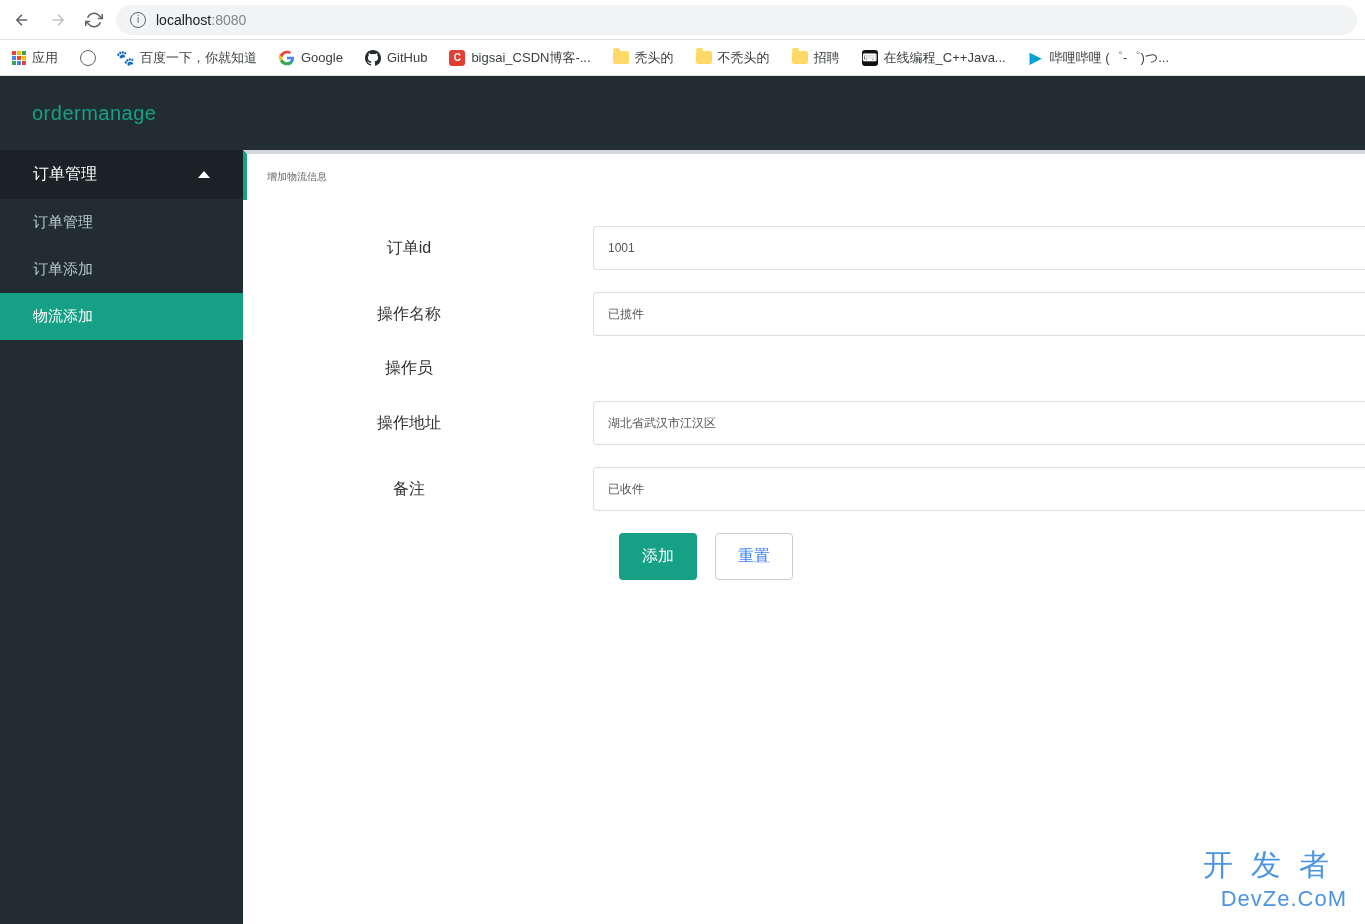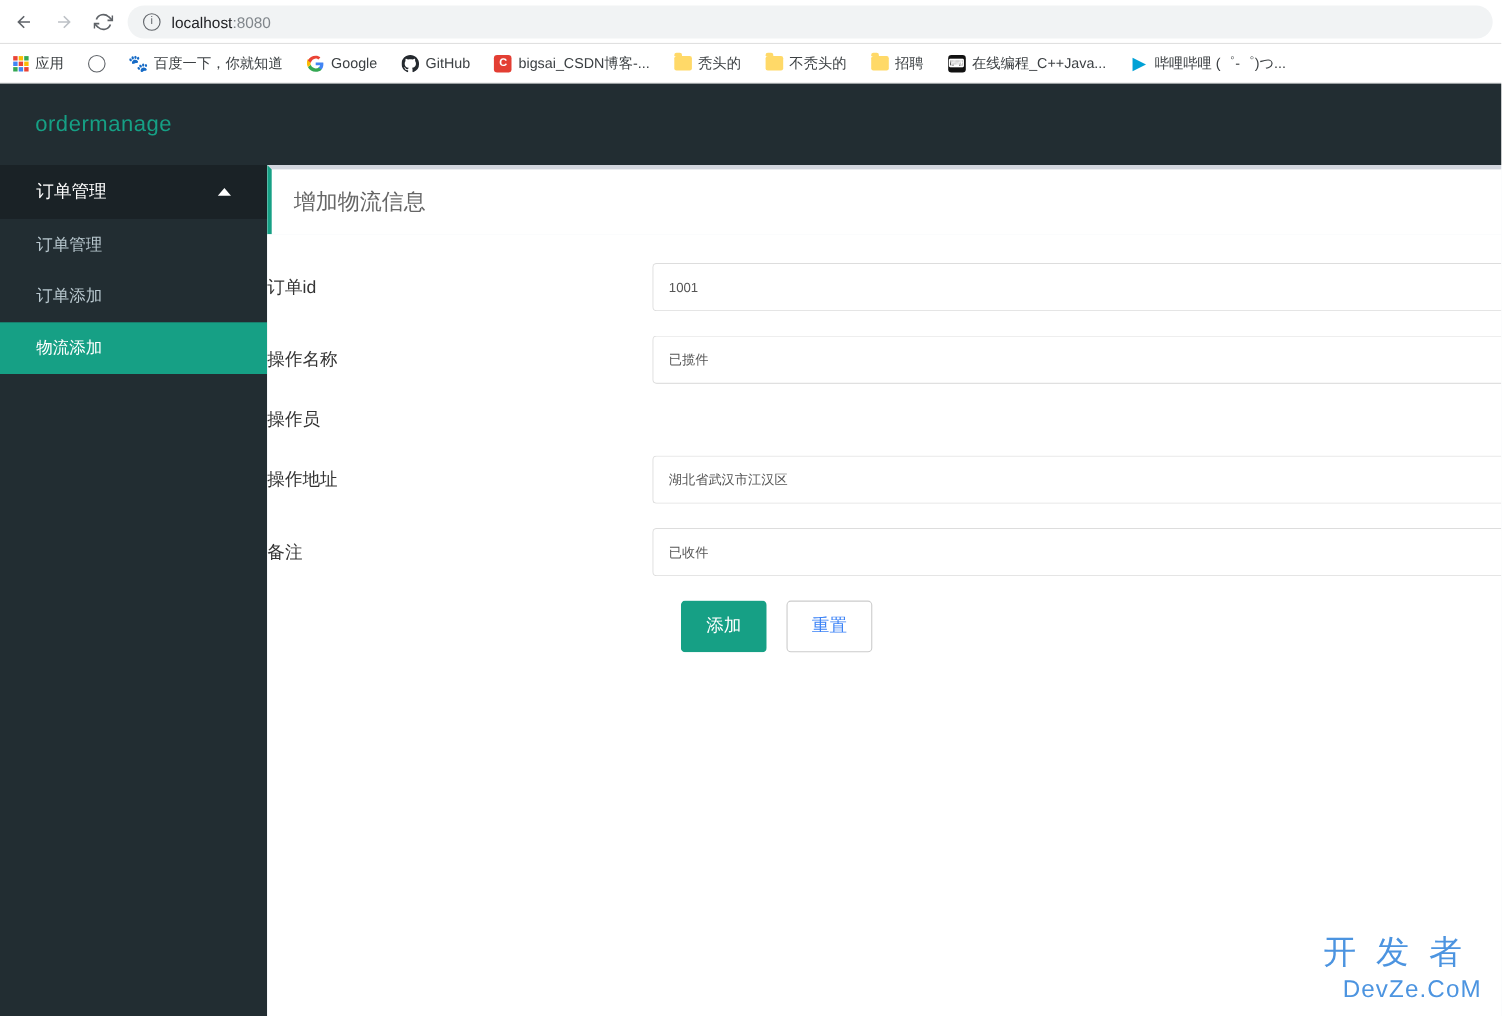--- a/index.html
+++ b/index.html
@@ -35,25 +35,25 @@
 
     
     .sidebar { width: 243px; background: #222d32; color: #b8c7ce; flex-shrink: 0; }
     .side-item { padding: 14px 33px; font-size: 15px; display: flex; align-items: center; justify-content: space-between; cursor: pointer; }
     .side-item.header { background: #1a2226; color: #fff; font-size: 16px; }
     .side-item.active { background: #16a085; color: #fff; }
     .chev-up { width: 0; height: 0; border-left: 6px solid transparent; border-right: 6px solid transparent; border-bottom: 7px solid #fff; }
 
     
     .main { flex: 1; background: #ecf0f5; display: flex; flex-direction: column; }
-    .panel-head { background: #fff; border-left: 4px solid #16a085; border-top: 4px solid #d2d6de; padding: 16px 20px; color: #666; font-size: 20px; }
+    .panel-head { background: #fff; border-left: 4px solid #16a085; border-top: 4px solid #d2d6de; padding: 16px 20px; color: #666; font-size: 10px; }
     .panel-body { background: #fff; padding: 26px 0 0 0; flex: 1; }
 
     .form-row { display: flex; align-items: center; margin-bottom: 22px; }
-    .form-label { width: 350px; text-align: left; padding-right: 18px; font-size: 16px; color: #333; }
+    .form-label { width: 350px; text-align: center; padding-right: 18px; font-size: 16px; color: #333; }
     .form-input { flex: 1; height: 44px; border: 1px solid #ddd; border-radius: 4px 0 0 4px; padding: 0 14px; font-size: 12px; color: #555; border-right: none; outline: none; }
     .btn-row { display: flex; gap: 18px; padding-left: 350px; margin-left: 26px; }
     .btn { padding: 12px 22px; border-radius: 4px; font-size: 16px; cursor: pointer; border: 1px solid transparent; }
     .btn-primary { background: #16a085; color: #fff; }
     .btn-default { background: #fff; color: #3b82f6; border-color: #ccc; }
 
     .watermark { position: absolute; bottom: 12px; right: 18px; text-align: right; color: #4c94e0; font-family: Arial; }
     .watermark .l1 { font-size: 30px; letter-spacing: 18px; font-weight: 300; }
     .watermark .l2 { font-size: 22px; letter-spacing: 1px; }
   </style>

